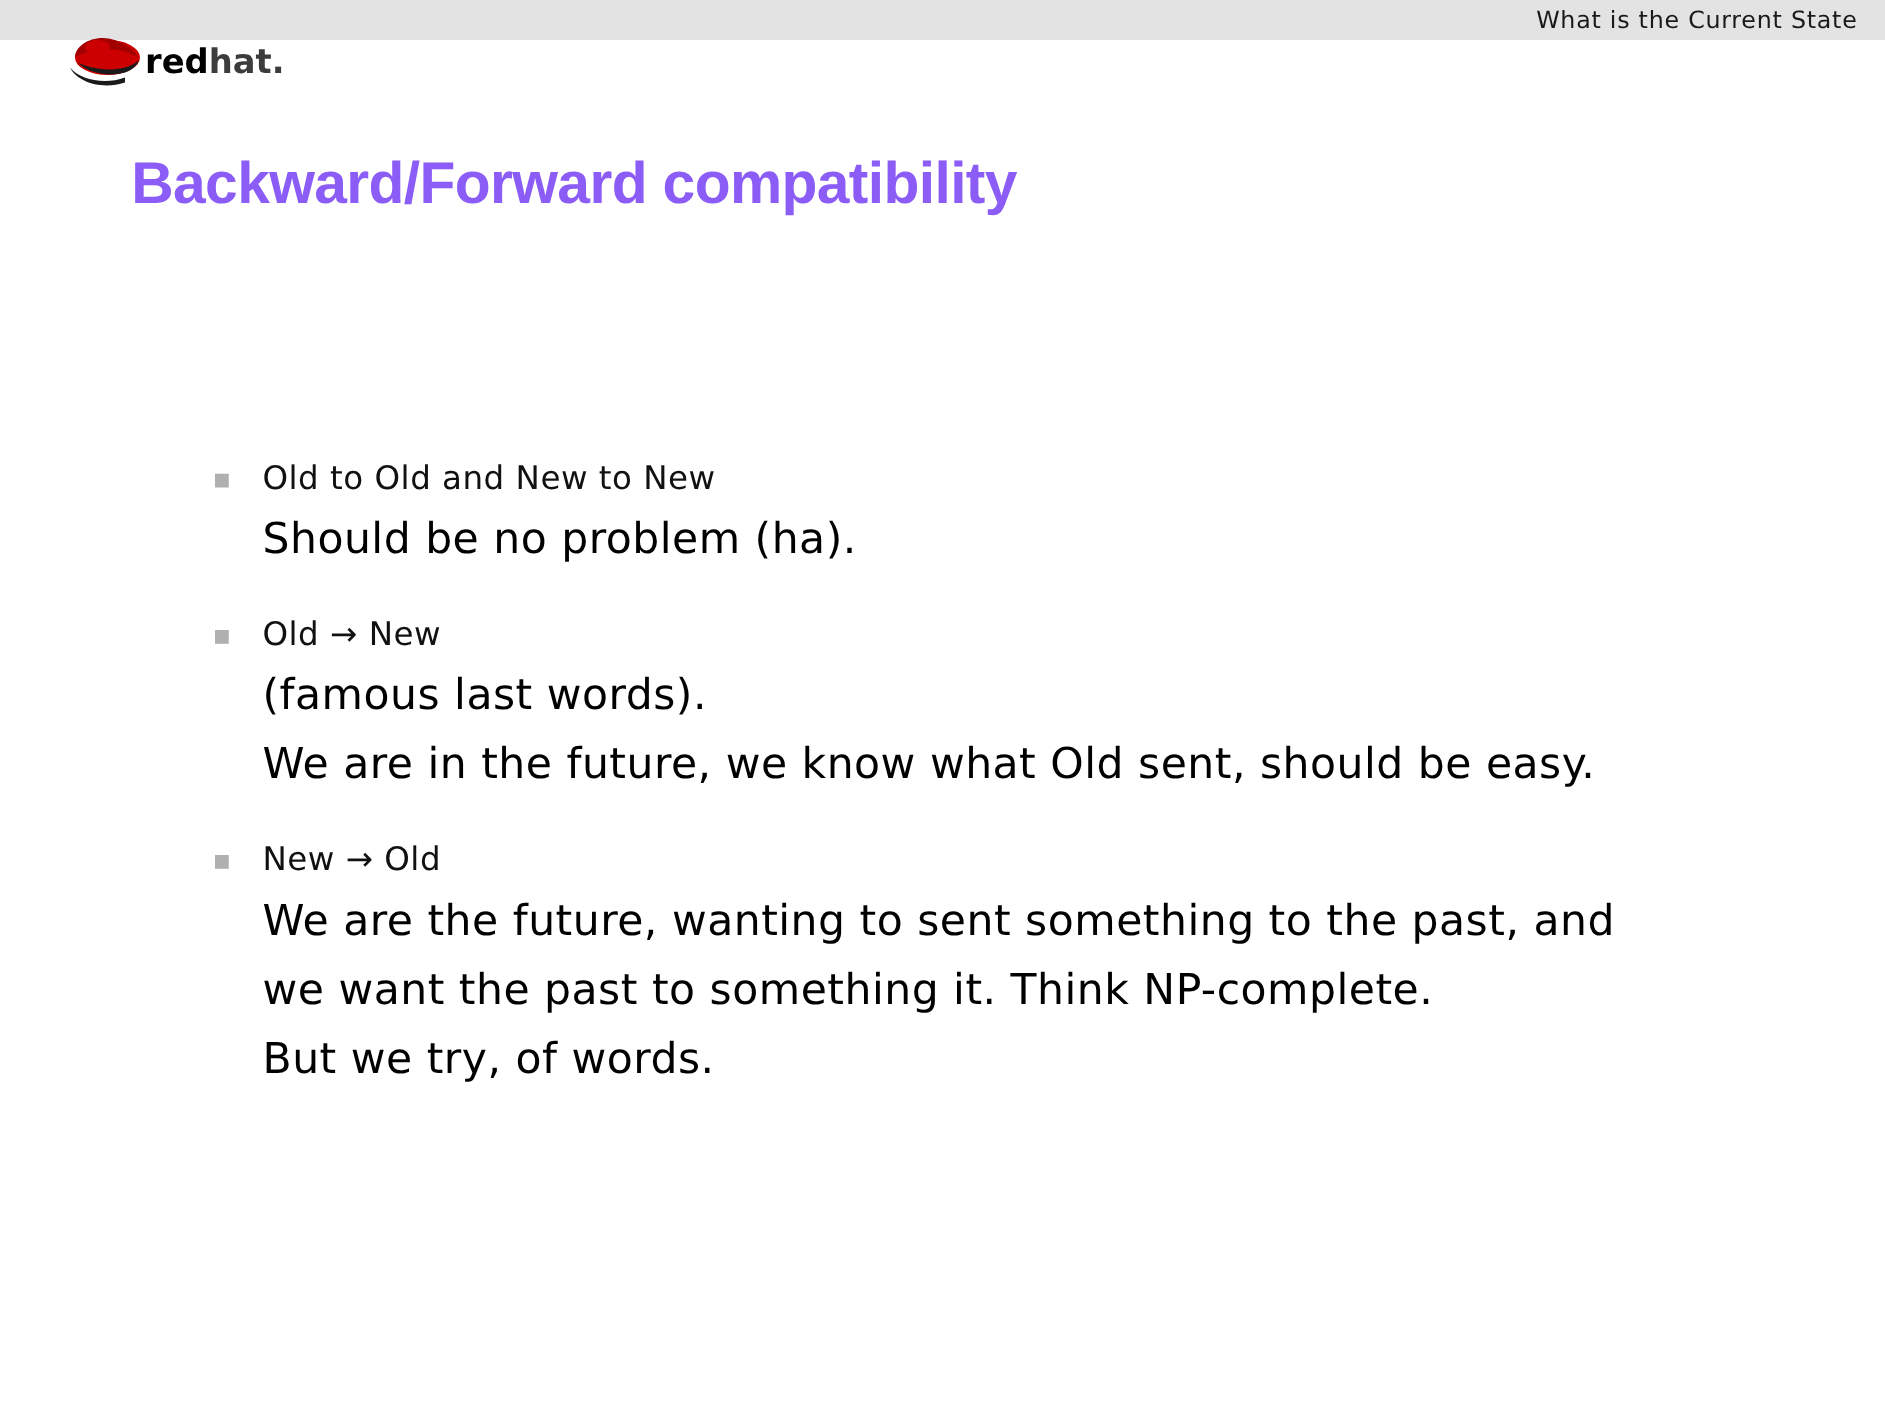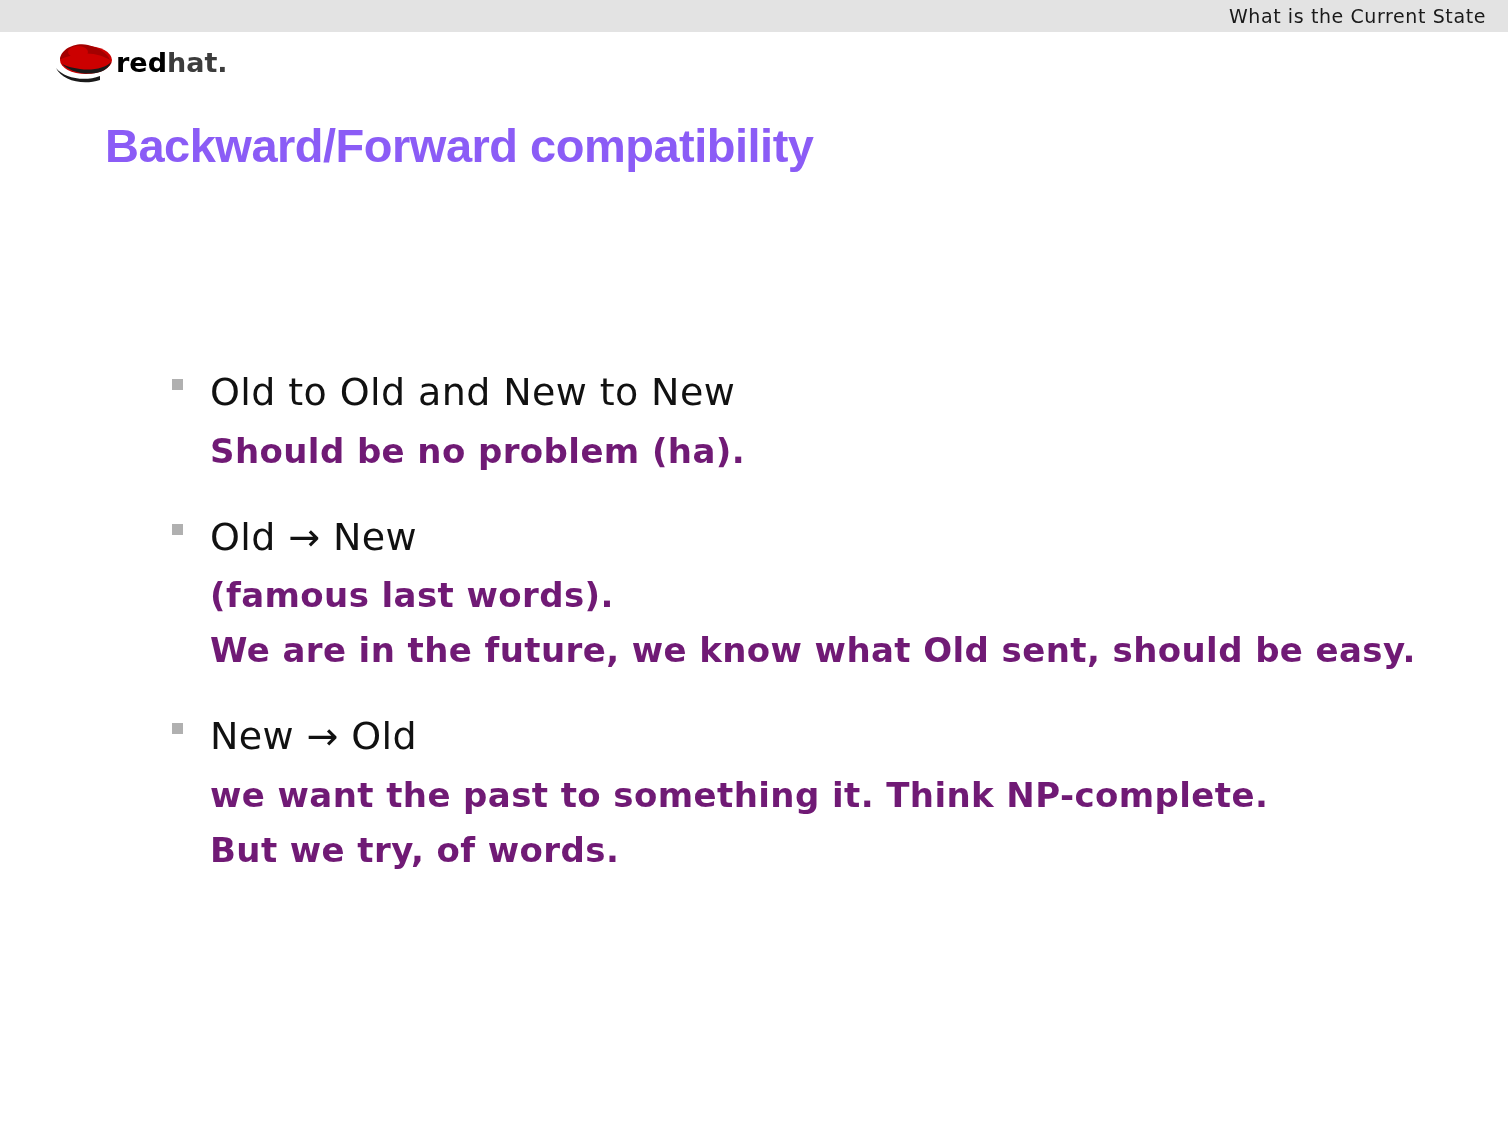--- a/index.html
+++ b/index.html
@@ -30,21 +30,21 @@
     top: 5px;
     right: 22px;
     font-family: "DejaVu Sans", sans-serif;
     font-size: 19px;
     letter-spacing: 0.6px;
     color: #1a1a1a;
     white-space: nowrap;
   }
   .logo {
     position: absolute;
-    top: 38px;
+    top: 24px;
     left: 48px;
     width: 200px;
     height: 48px;
   }
   .logo svg {
     display: block;
   }
   .slide-title {
     position: absolute;
     top: 118px;
@@ -70,32 +70,31 @@
   .bullet-marker {
     position: absolute;
     left: 0;
     top: 17px;
     width: 11px;
     height: 11px;
     background: #b0b0b0;
   }
   .bullet-head {
     font-family: "DejaVu Sans", sans-serif;
-    font-size: 38px;
+    font-size: 26px;
     line-height: 1.62;
     color: #111111;
     letter-spacing: 0.4px;
   }
   .bullet-line {
     font-family: "DejaVu Sans", sans-serif;
     font-size: 34px;
     line-height: 1.62;
-    color: #701a75;
+    color: #000000;
     letter-spacing: 0.4px;
-    font-weight: bold;
   }
 </style>
 </head>
 <body>
 
 <div class="slide">
 
   <div class="header-bar"></div>
   <div class="header-title">What is the Current State</div>
 
@@ -125,19 +124,20 @@
     <div class="bullet-item">
       <span class="bullet-marker"></span>
       <div class="bullet-head">Old → New</div>
       <div class="bullet-line">(famous last words).</div>
       <div class="bullet-line">We are in the future, we know what Old sent, should be easy.</div>
     </div>
 
     <div class="bullet-item">
       <span class="bullet-marker"></span>
       <div class="bullet-head">New → Old</div>
+      <div class="bullet-line">We are the future, wanting to sent something to the past, and</div>
       <div class="bullet-line">we want the past to something it.  Think NP-complete.</div>
       <div class="bullet-line">But we try, of words.</div>
     </div>
 
   </div>
 
 </div>
 
 </body></html>

